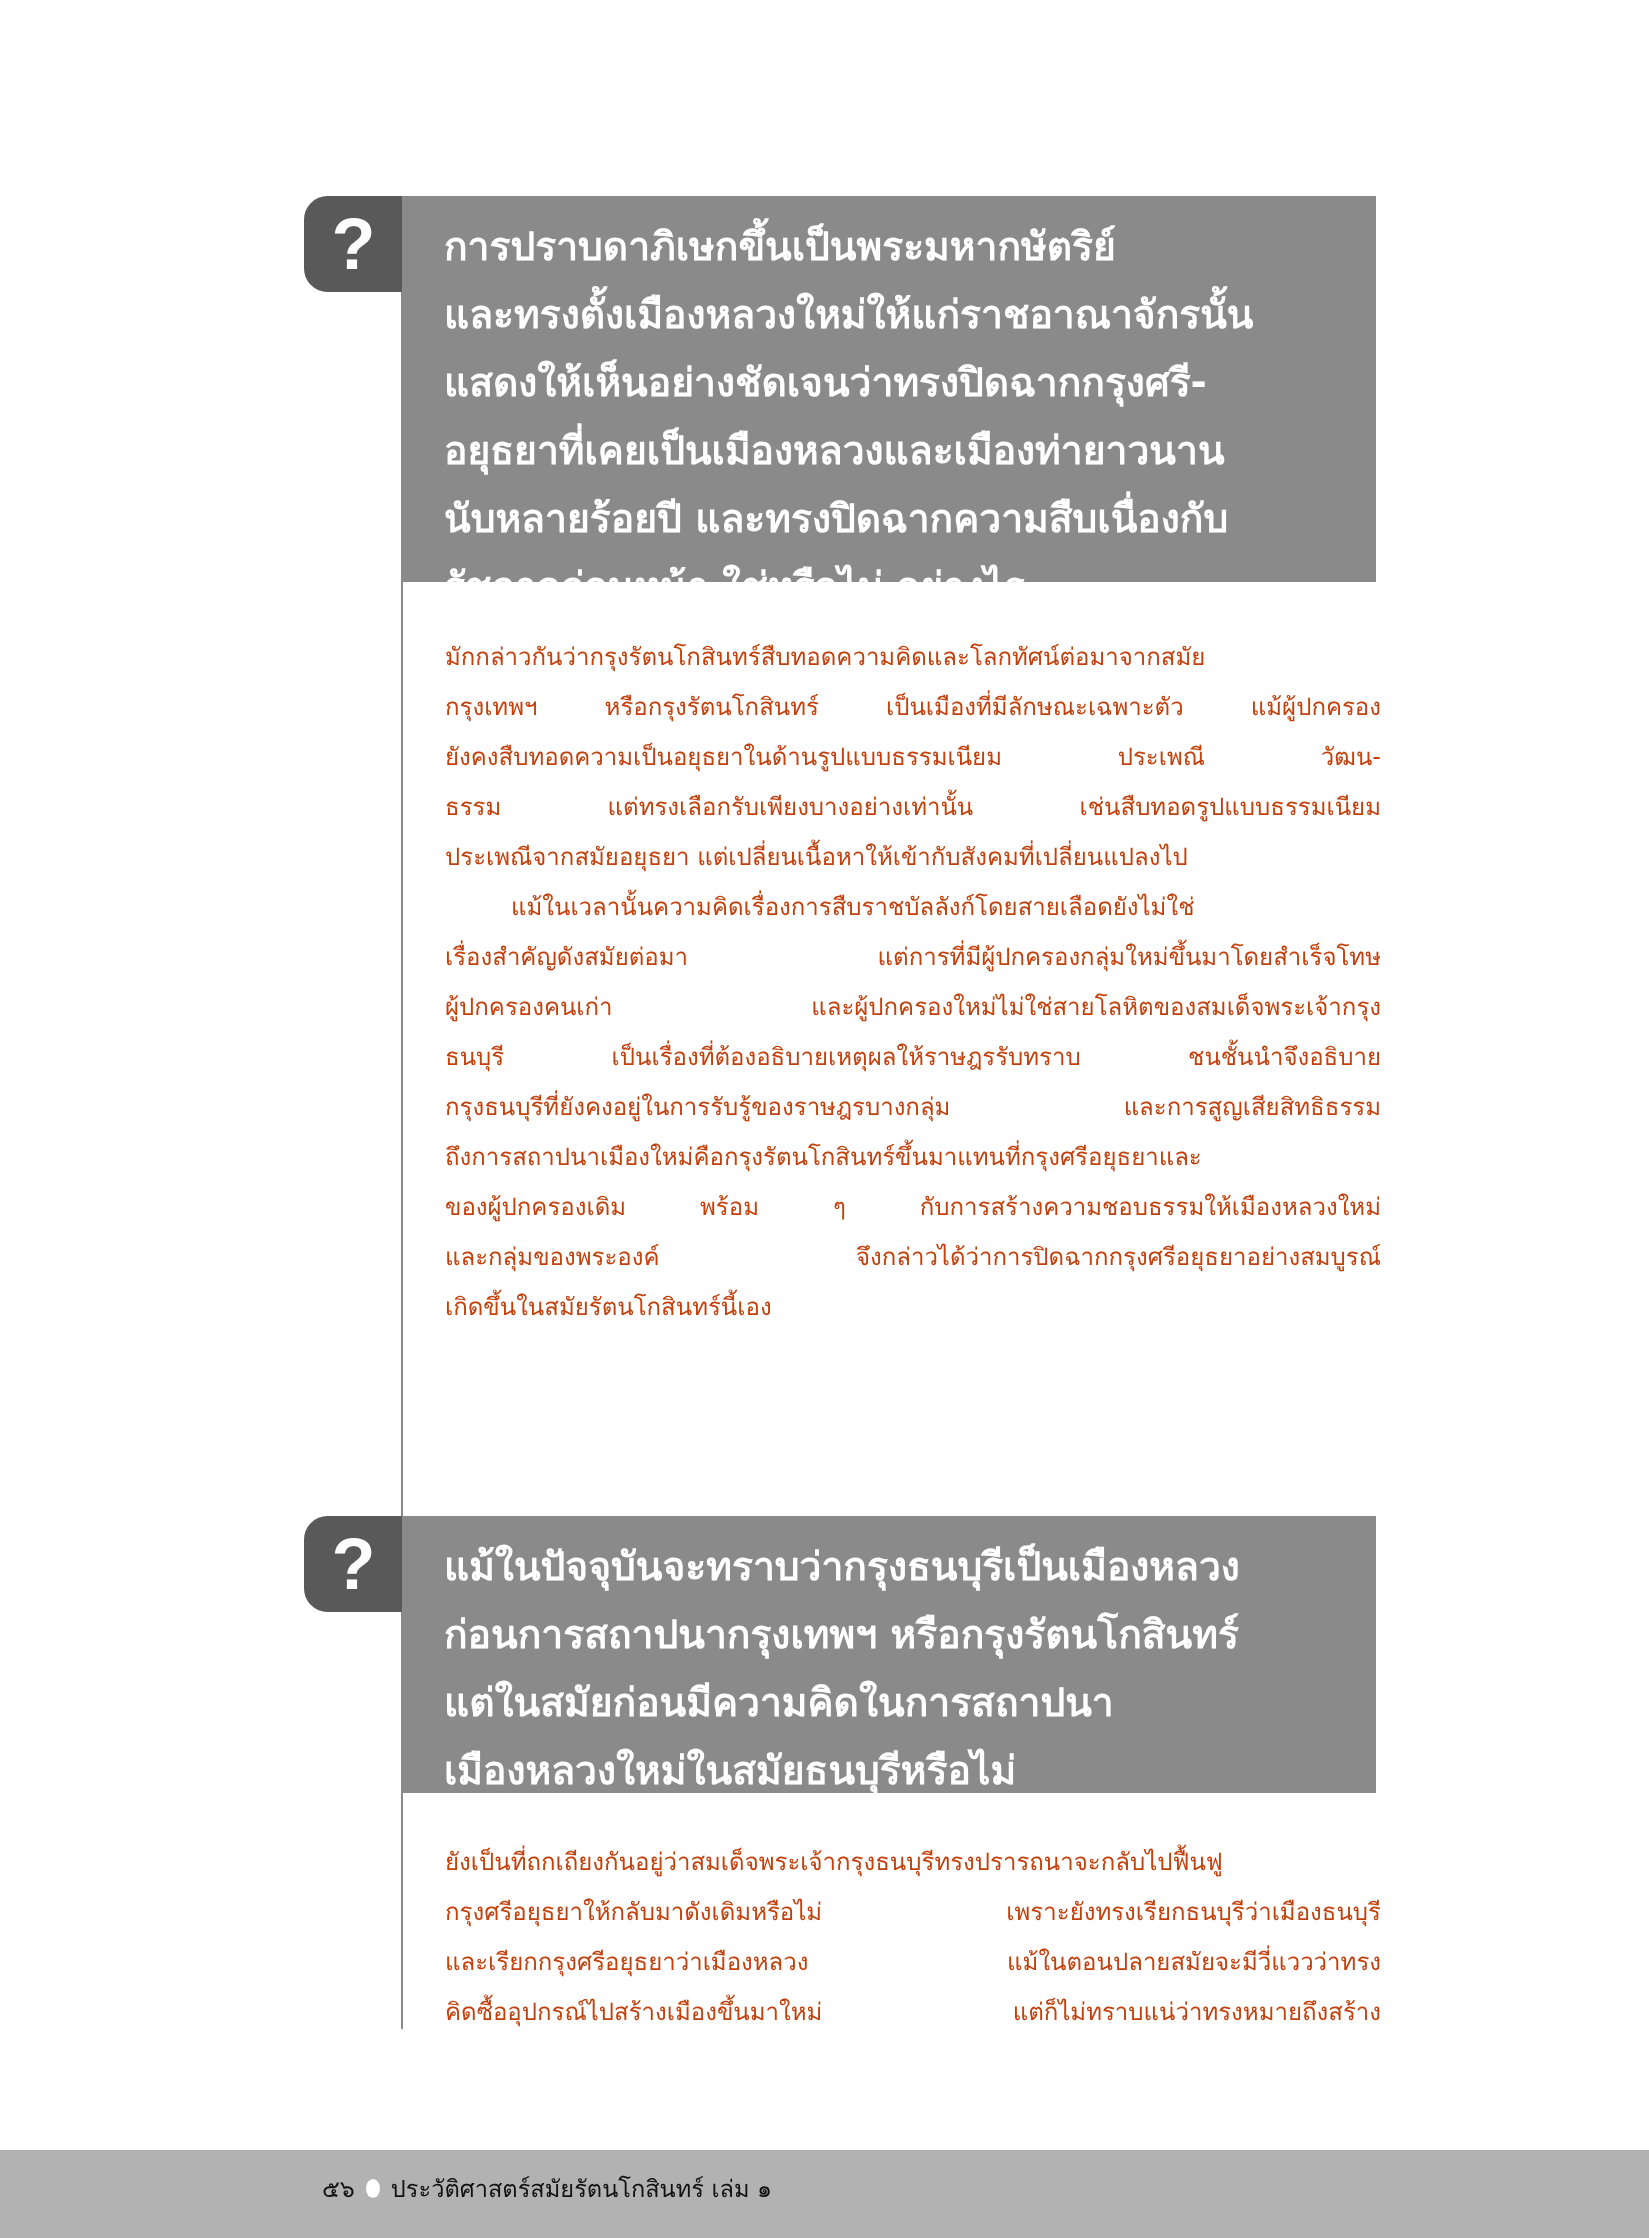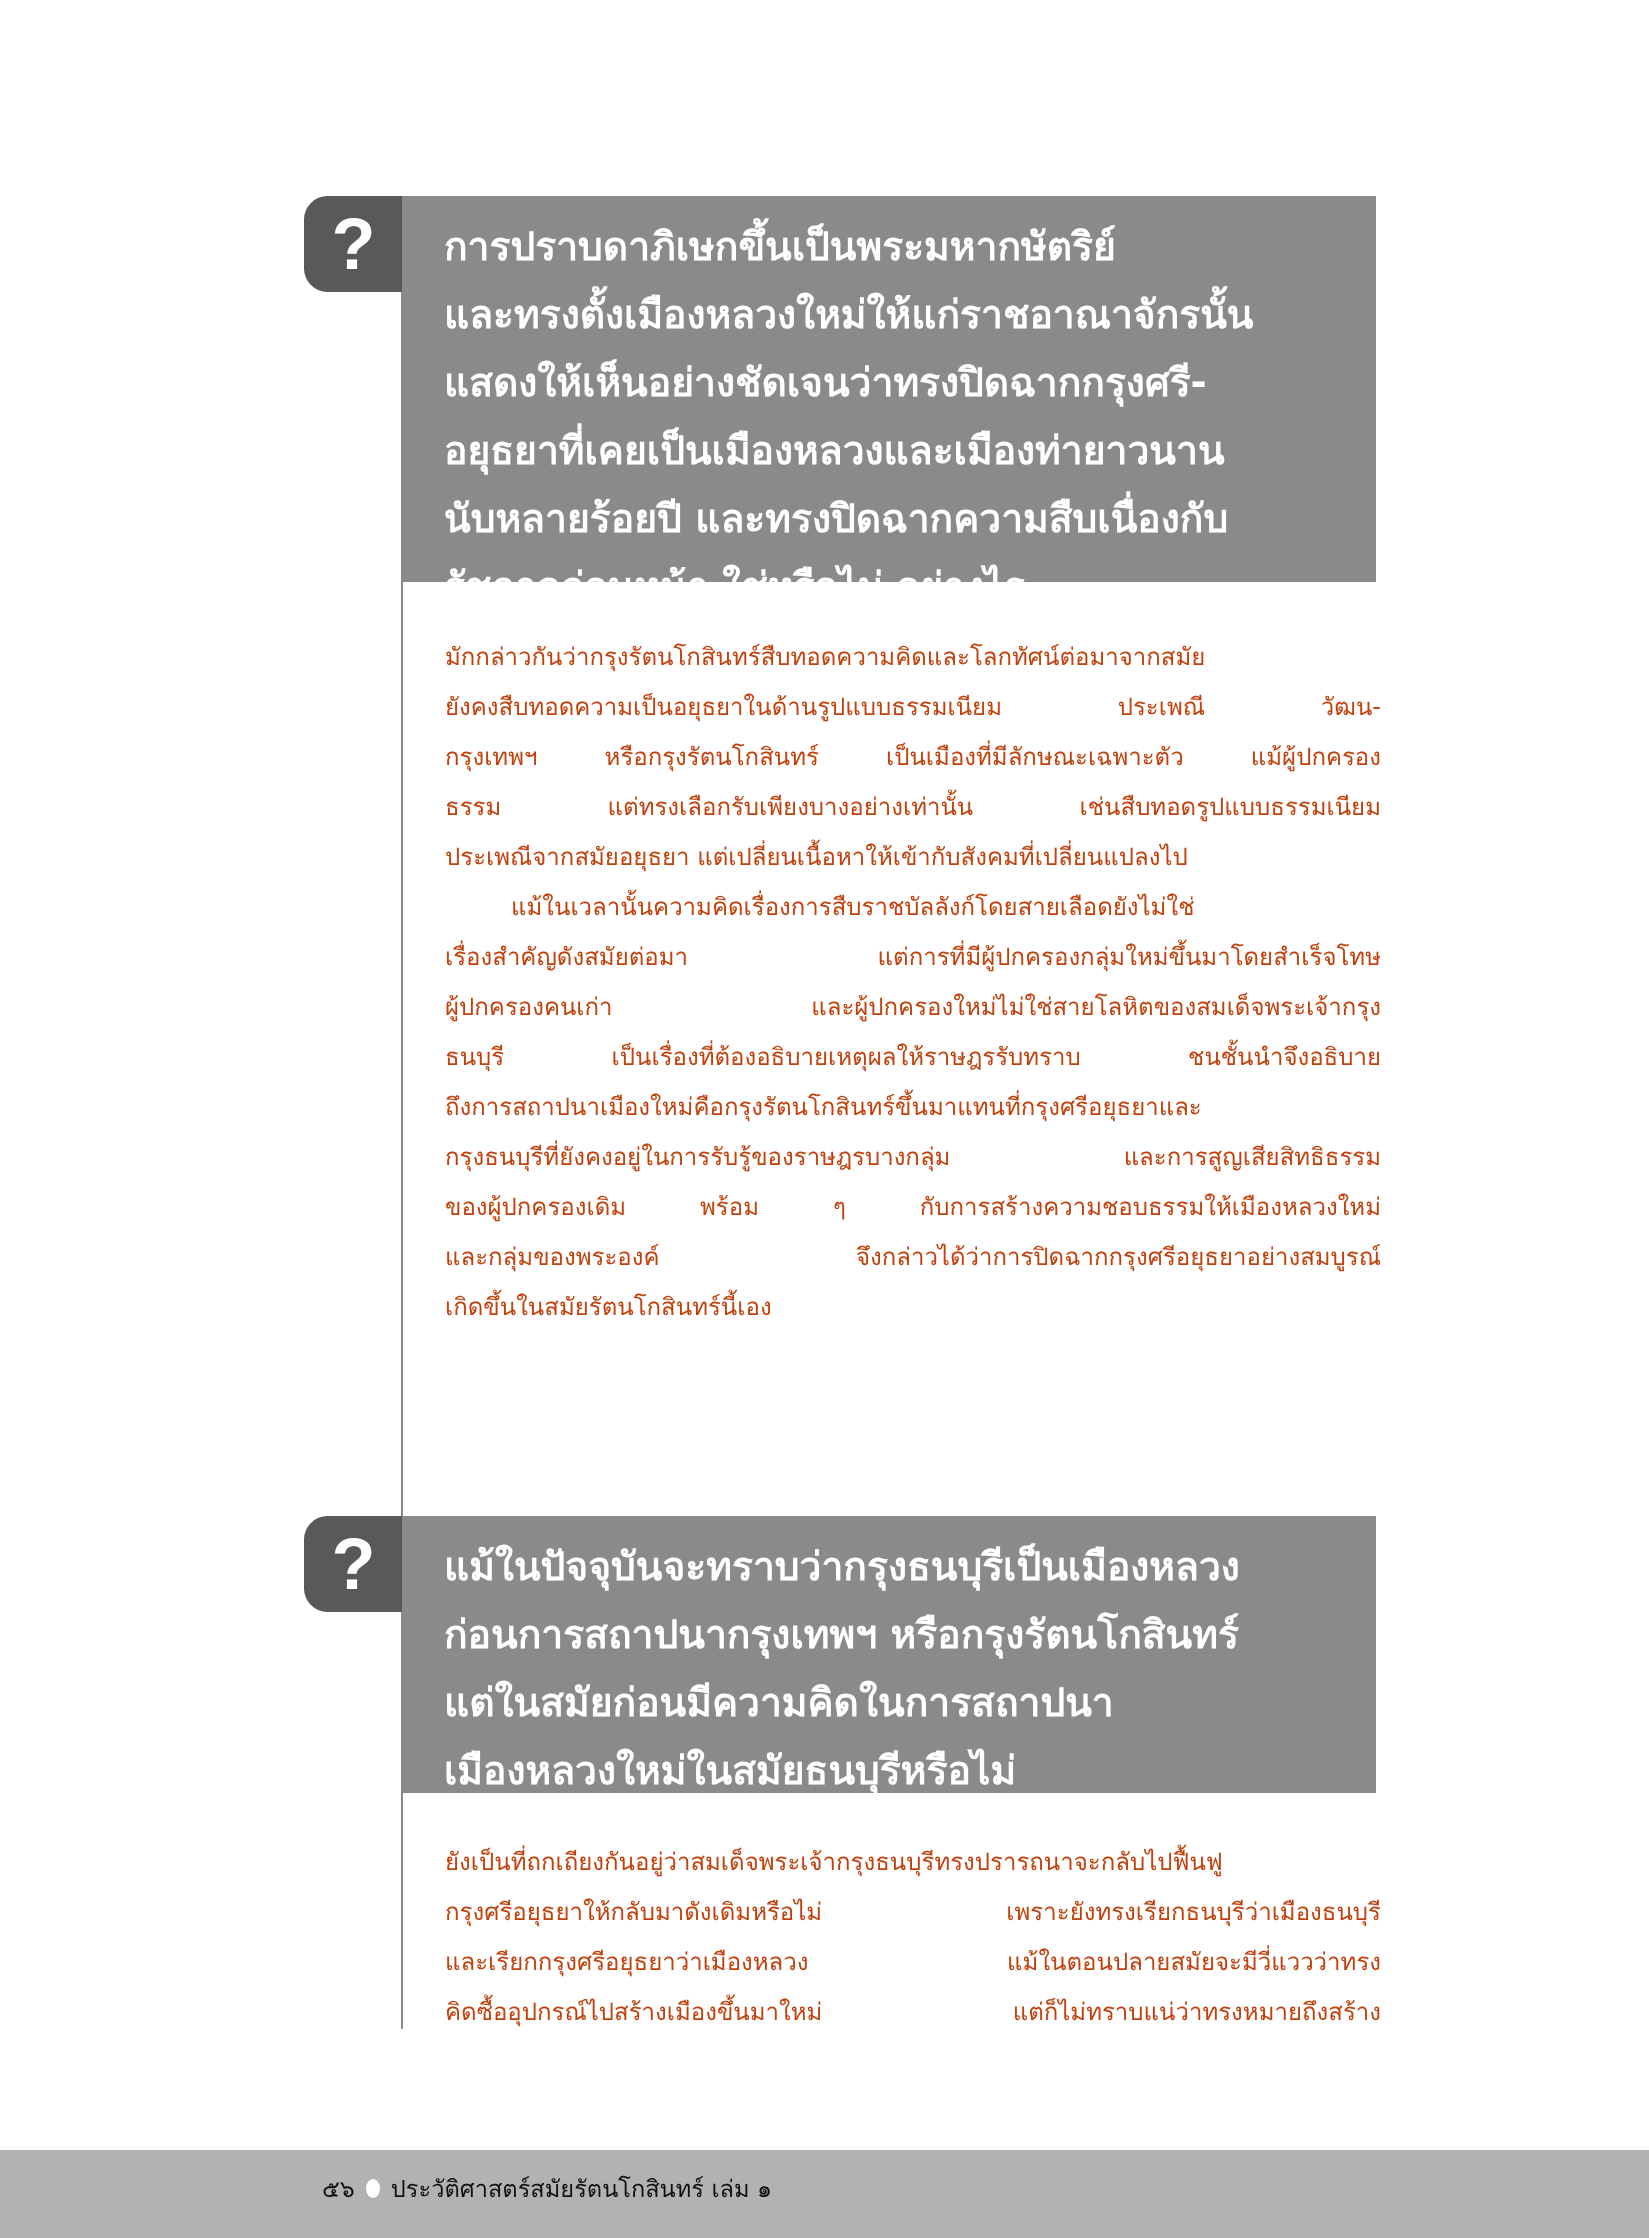--- a/index.html
+++ b/index.html
@@ -32,30 +32,30 @@
   <div>การปราบดาภิเษกขึ้นเป็นพระมหากษัตริย์</div>
   <div>และทรงตั้งเมืองหลวงใหม่ให้แก่ราชอาณาจักรนั้น</div>
   <div>แสดงให้เห็นอย่างชัดเจนว่าทรงปิดฉากกรุงศรี-</div>
   <div>อยุธยาที่เคยเป็นเมืองหลวงและเมืองท่ายาวนาน</div>
   <div>นับหลายร้อยปี และทรงปิดฉากความสืบเนื่องกับ</div>
   <div>รัชกาลก่อนหน้า ใช่หรือไม่ อย่างไร</div>
 </div>
 
 <div class="body" style="top:632px;">
   <div>มักกล่าวกันว่ากรุงรัตนโกสินทร์สืบทอดความคิดและโลกทัศน์ต่อมาจากสมัย</div>
+  <div>กรุงเทพฯ หรือกรุงรัตนโกสินทร์ เป็นเมืองที่มีลักษณะเฉพาะตัว  แม้ผู้ปกครอง</div>
   <div>ยังคงสืบทอดความเป็นอยุธยาในด้านรูปแบบธรรมเนียม ประเพณี วัฒน-</div>
-  <div>กรุงเทพฯ หรือกรุงรัตนโกสินทร์ เป็นเมืองที่มีลักษณะเฉพาะตัว  แม้ผู้ปกครอง</div>
   <div>ธรรม แต่ทรงเลือกรับเพียงบางอย่างเท่านั้น เช่นสืบทอดรูปแบบธรรมเนียม</div>
   <div class="last">ประเพณีจากสมัยอยุธยา แต่เปลี่ยนเนื้อหาให้เข้ากับสังคมที่เปลี่ยนแปลงไป</div>
   <div class="indent">แม้ในเวลานั้นความคิดเรื่องการสืบราชบัลลังก์โดยสายเลือดยังไม่ใช่</div>
   <div>เรื่องสำคัญดังสมัยต่อมา แต่การที่มีผู้ปกครองกลุ่มใหม่ขึ้นมาโดยสำเร็จโทษ</div>
   <div>ผู้ปกครองคนเก่า และผู้ปกครองใหม่ไม่ใช่สายโลหิตของสมเด็จพระเจ้ากรุง</div>
   <div>ธนบุรี เป็นเรื่องที่ต้องอธิบายเหตุผลให้ราษฎรรับทราบ ชนชั้นนำจึงอธิบาย</div>
+  <div>กรุงธนบุรีที่ยังคงอยู่ในการรับรู้ของราษฎรบางกลุ่ม และการสูญเสียสิทธิธรรม</div>
   <div>ถึงการสถาปนาเมืองใหม่คือกรุงรัตนโกสินทร์ขึ้นมาแทนที่กรุงศรีอยุธยาและ</div>
-  <div>กรุงธนบุรีที่ยังคงอยู่ในการรับรู้ของราษฎรบางกลุ่ม และการสูญเสียสิทธิธรรม</div>
   <div>ของผู้ปกครองเดิม พร้อม ๆ กับการสร้างความชอบธรรมให้เมืองหลวงใหม่</div>
   <div>และกลุ่มของพระองค์ จึงกล่าวได้ว่าการปิดฉากกรุงศรีอยุธยาอย่างสมบูรณ์</div>
   <div class="last">เกิดขึ้นในสมัยรัตนโกสินทร์นี้เอง</div>
 </div>
 
 <div class="qicon" style="top:1516px;">
   <span>?</span>
 </div>
 <div class="qbox" style="top:1516px;height:277px;">
   <div>แม้ในปัจจุบันจะทราบว่ากรุงธนบุรีเป็นเมืองหลวง</div>

